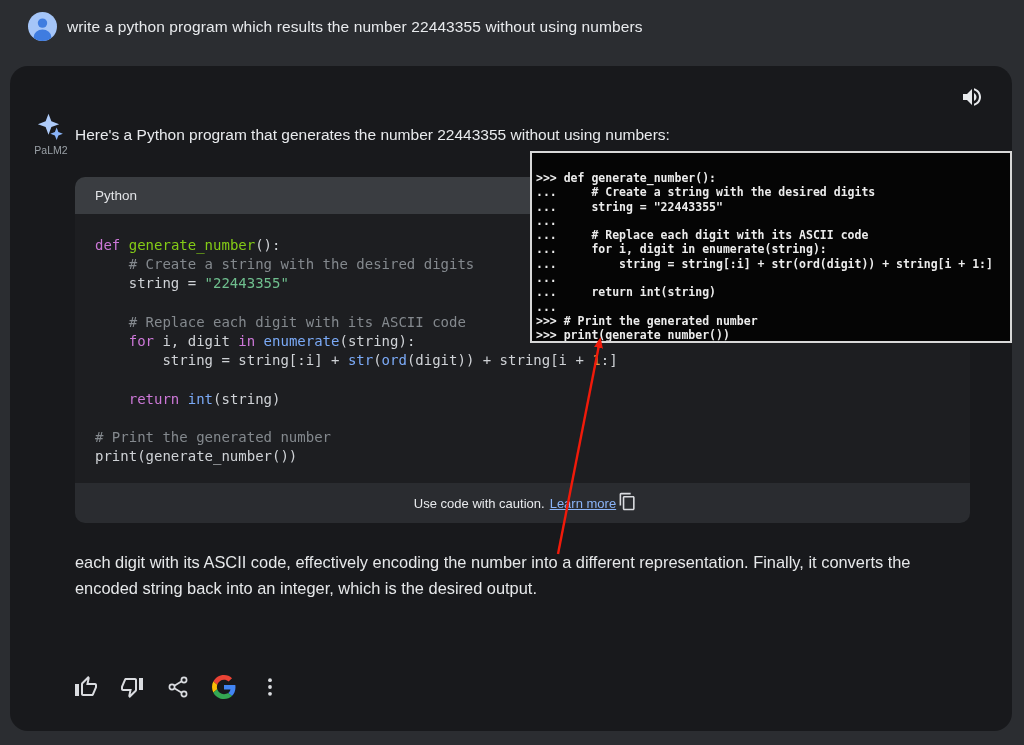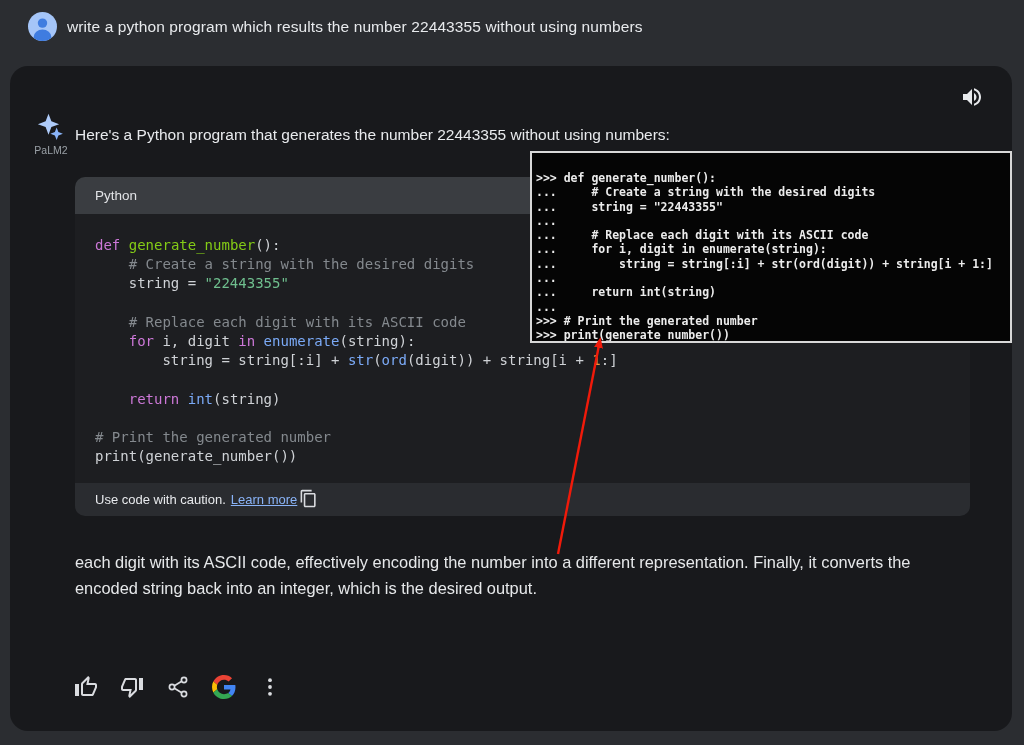--- a/index.html
+++ b/index.html
@@ -43,22 +43,22 @@
   }
   .code-line { white-space:pre; min-height:19.2px; }
   .tok-kw  { color:#cd78d8; }
   .tok-fn  { color:#84cc16; }
   .tok-str { color:#6fbf8e; }
   .tok-com { color:#84898e; }
   .tok-bi  { color:#7baaf7; }
   .tok-num { color:#e8953f; }
   .tok-pl  { color:#cfd2d6; }
   .code-footer {
-    background:#2a2c30; height:33px; display:flex; align-items:center;
-    justify-content:flex-start; padding:0 13px 0 20px; font-size:13px; color:#e8eaed;
+    background:#2a2c30; height:40px; display:flex; align-items:center;
+    justify-content:center; padding:0 13px 0 20px; font-size:13px; color:#e8eaed;
   }
   .caution-wrap { display:flex; gap:5px; align-items:baseline; }
   .learn-more { color:#8ab4f8; text-decoration:underline; cursor:pointer; }
   .copy-btn { background:none; border:none; cursor:pointer; width:22px; height:22px; }
   .copy-btn svg { width:19px; height:19px; fill:#dadce0; }
 
   
   .terminal {
     position:absolute; left:512px; top:85px; width:482px; height:192px;
     background:#050505; border:2px solid #d8d8d8; z-index:5;

